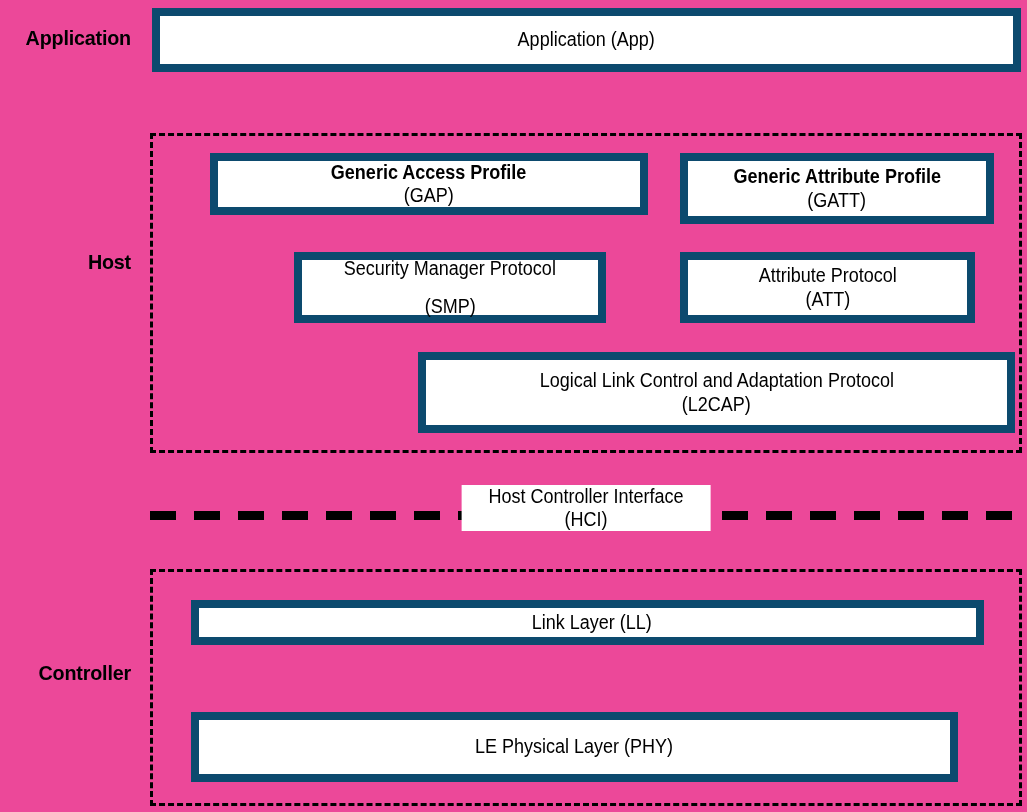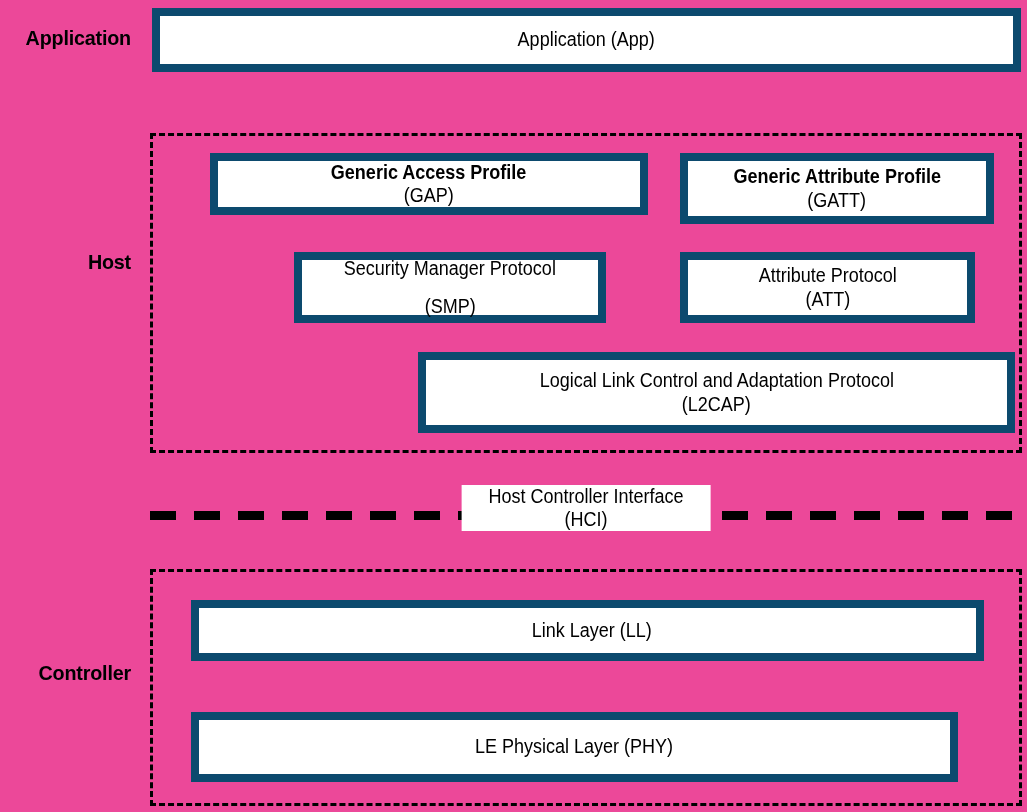--- a/index.html
+++ b/index.html
@@ -146,21 +146,21 @@
     <div class="hci-label">
       <span class="t1">Host Controller Interface</span>
       <span class="t2">(HCI)</span>
     </div>
   </div>
 
   <div class="side-label" style="left:0px; top:662px; width:131px;">Controller</div>
 
   <div class="group" style="left:150px; top:569px; width:872px; height:237px;"></div>
 
-  <div class="pbox" style="left:191px; top:600px; width:793px; height:61px;padding-left:8px;">
+  <div class="pbox" style="left:191px; top:600px; width:793px; height:45px;padding-left:8px;">
     <span class="t1">Link Layer (LL)</span>
   </div>
 
   <div class="pbox" style="left:191px; top:712px; width:767px; height:70px;">
     <span class="t1">LE Physical Layer (PHY)</span>
   </div>
 
 </div>
 
 </body></html>

